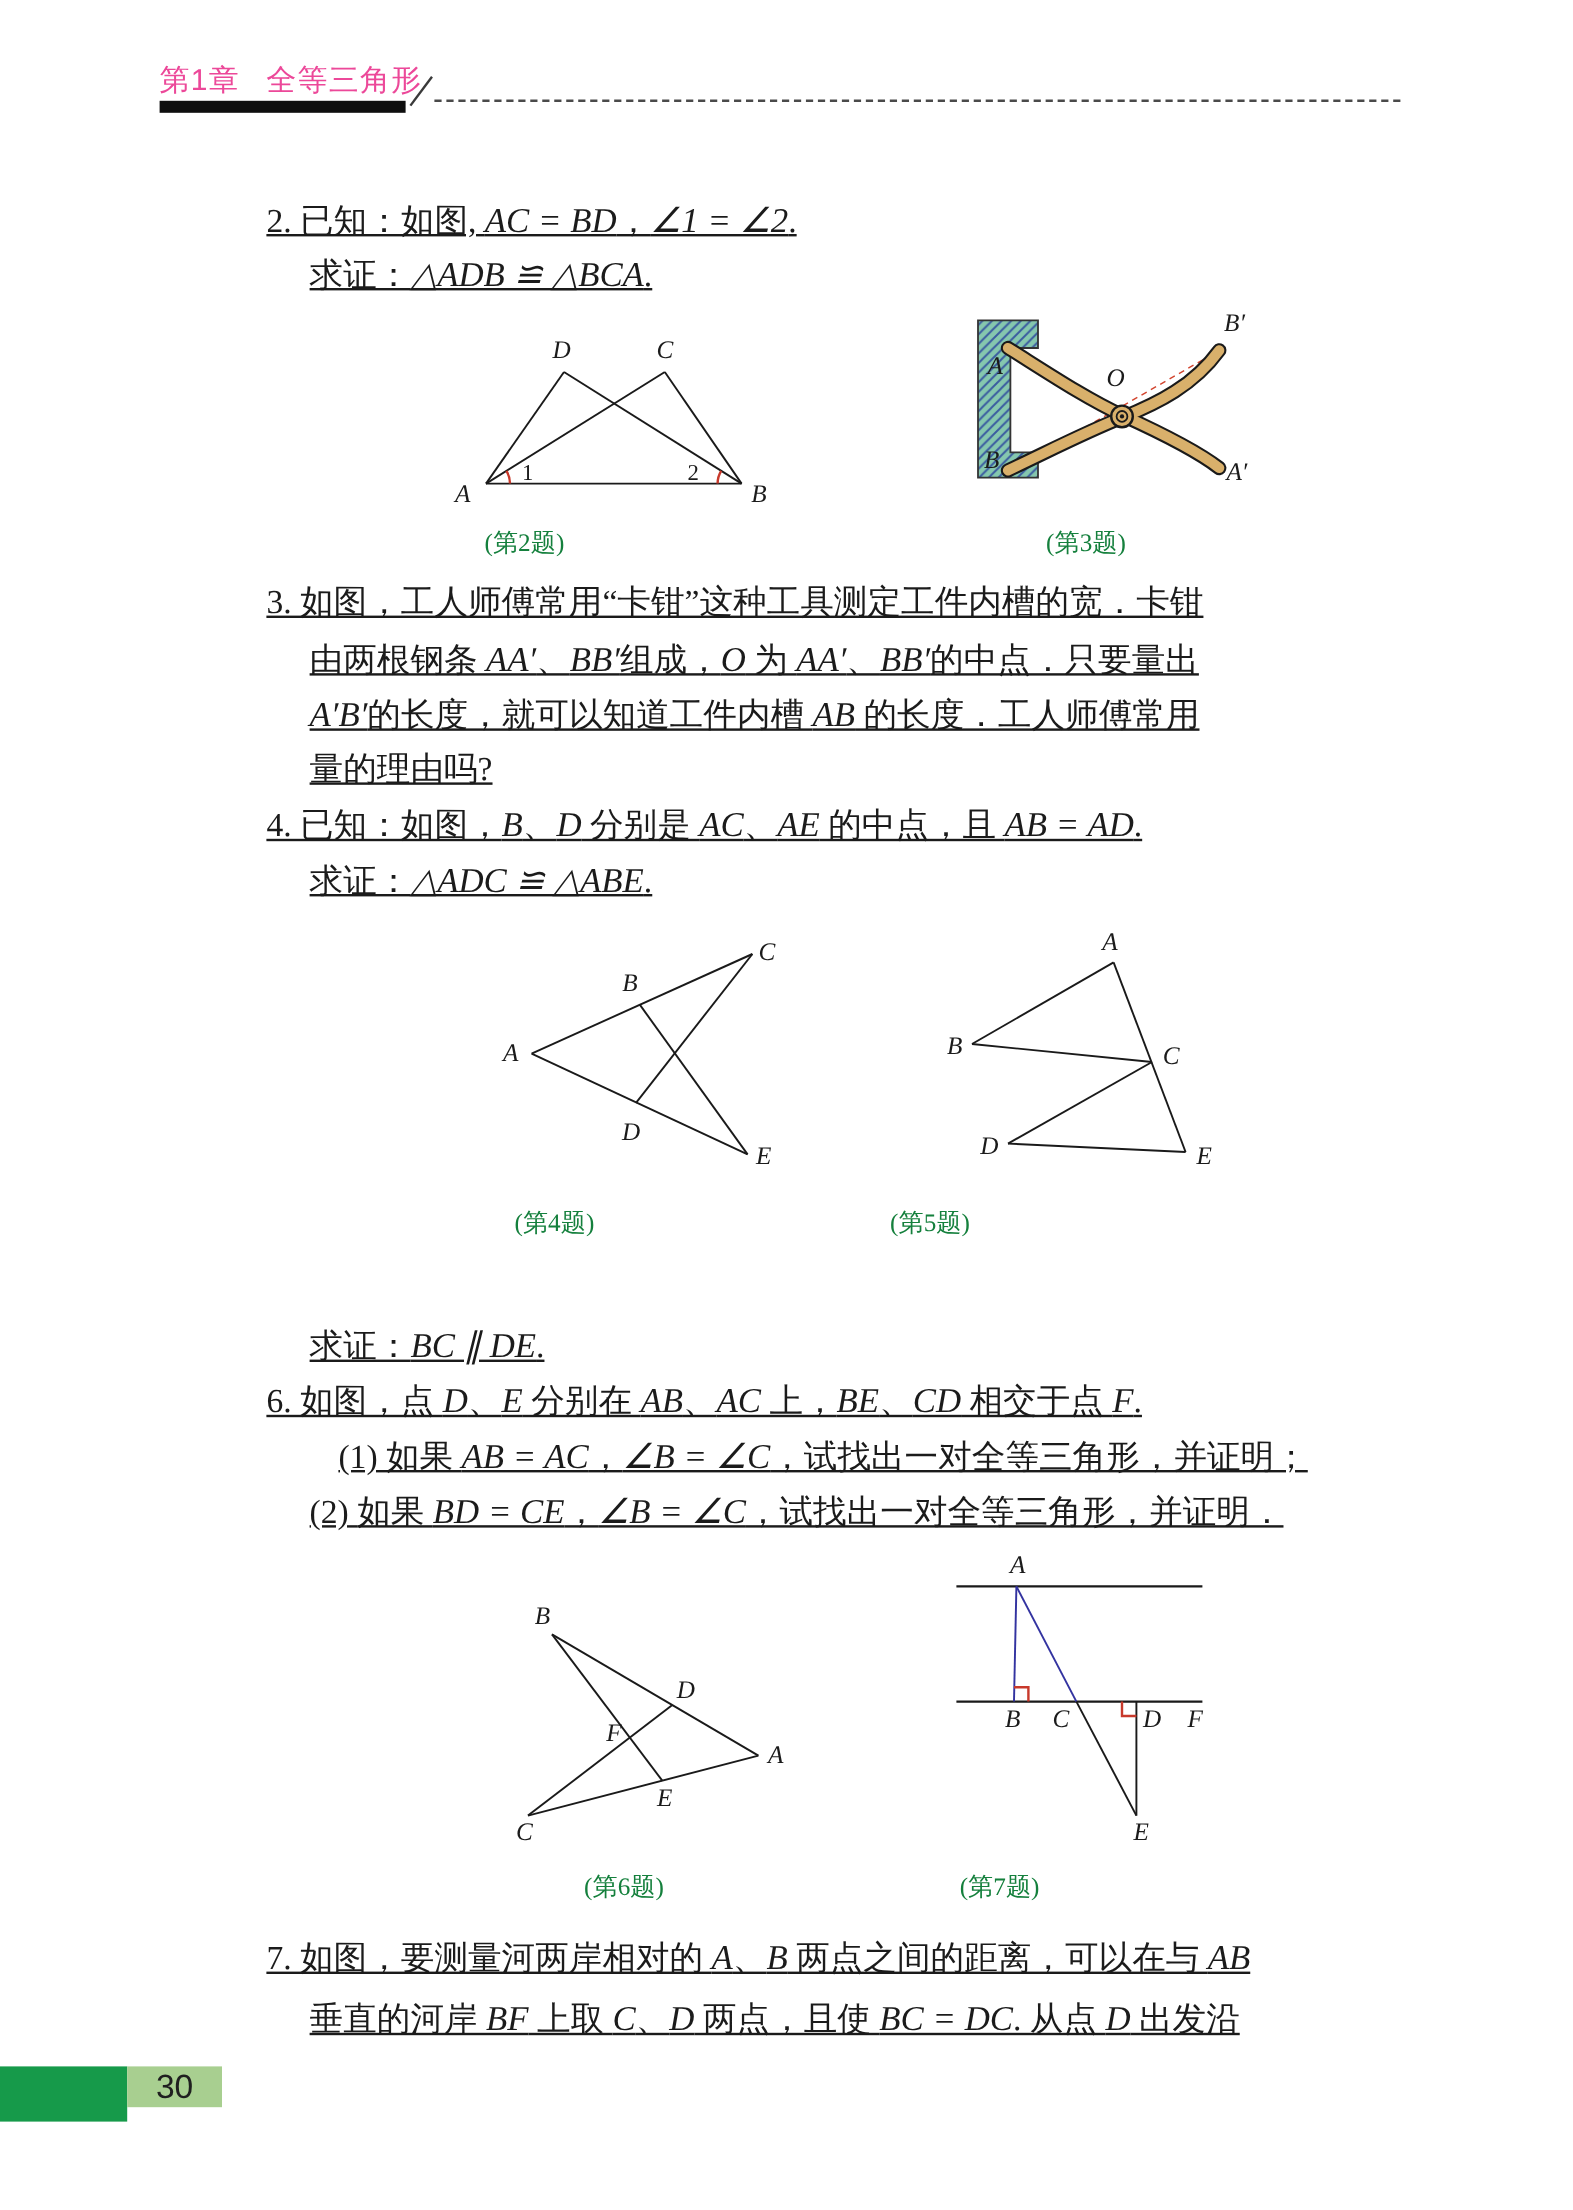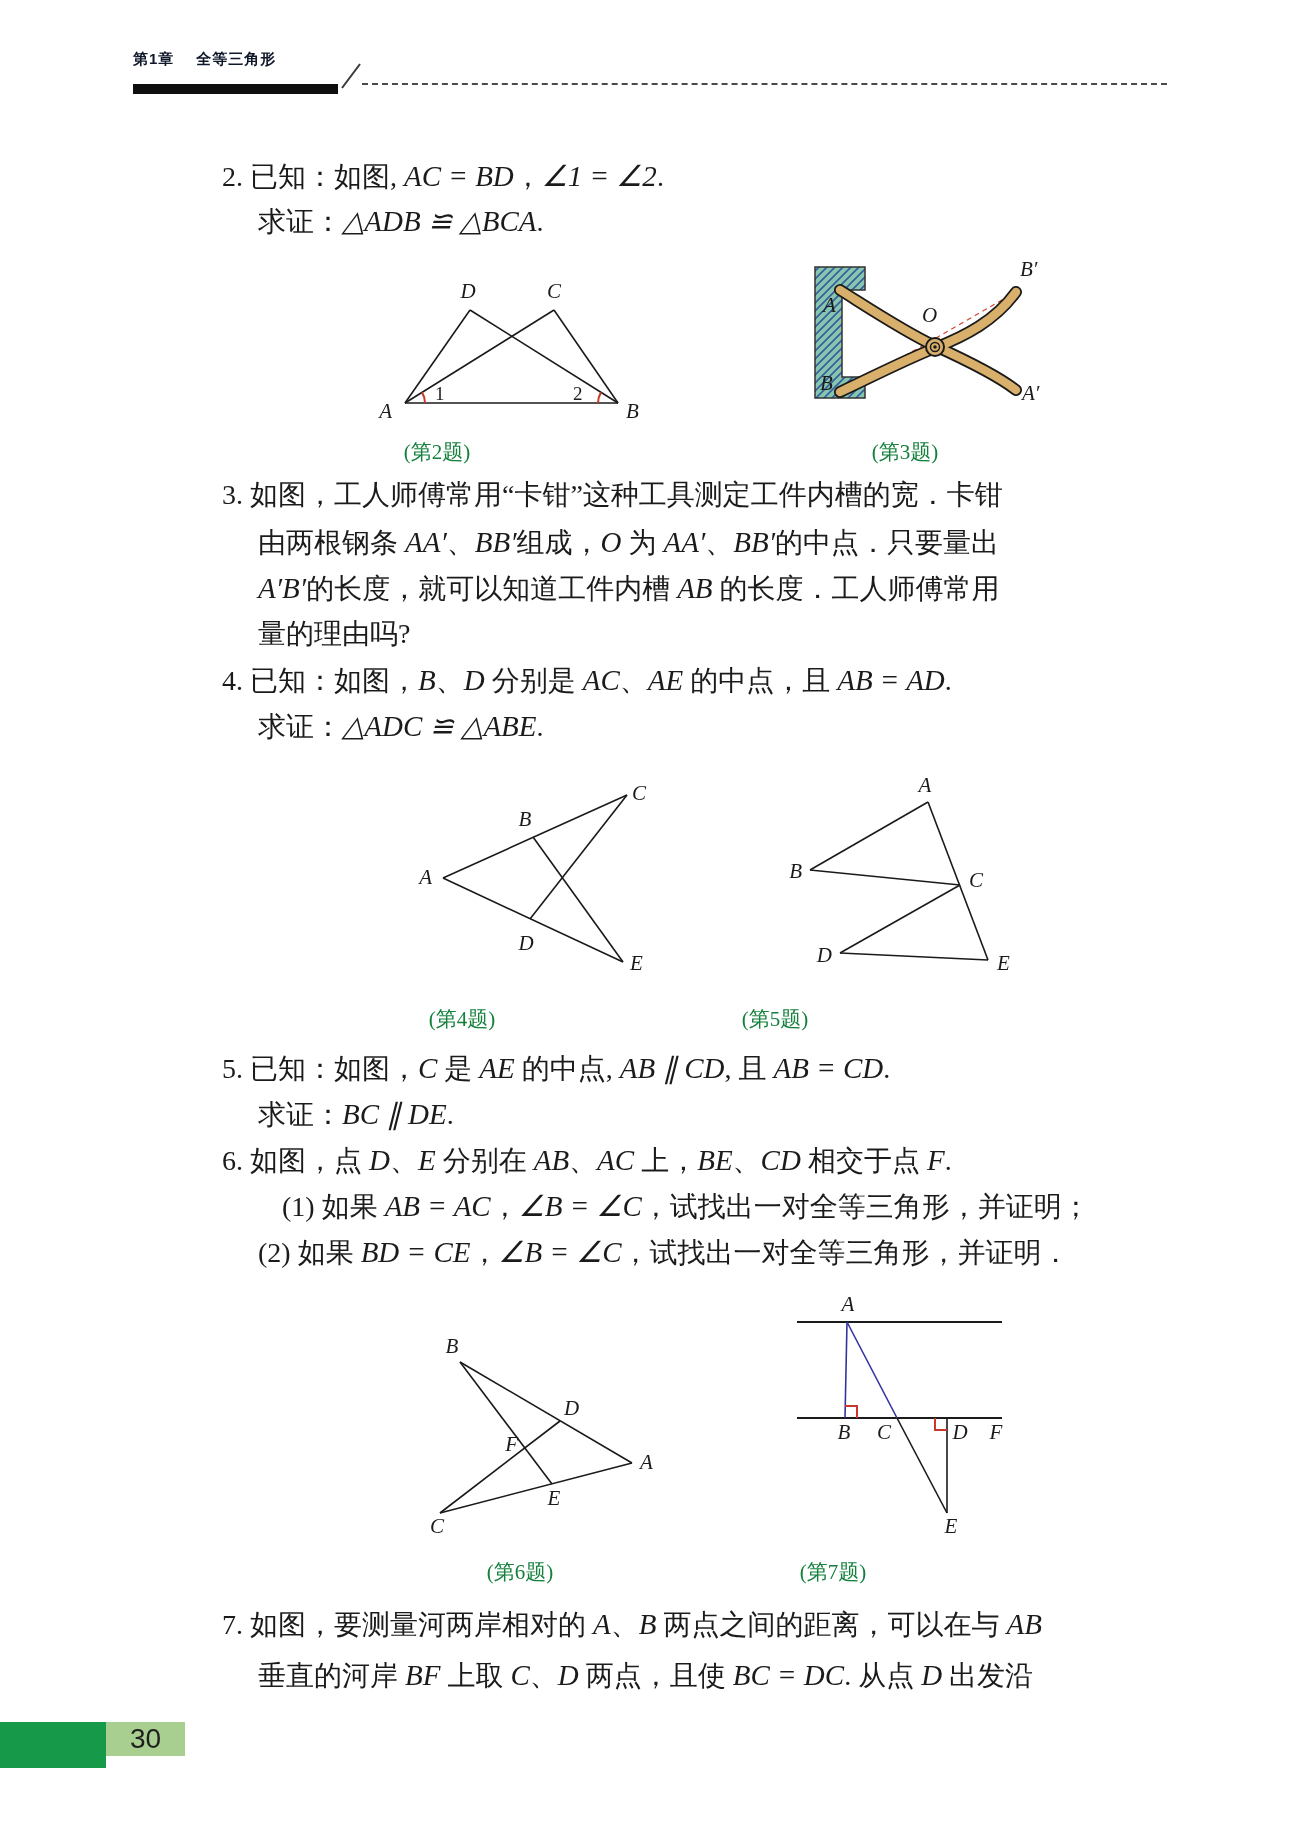--- a/index.html
+++ b/index.html
@@ -1,28 +1,28 @@
 <!DOCTYPE html>
 <html><head>
 <meta charset="utf-8">
 <style>
   html,body{margin:0;padding:0;background:#e8e8e8;}
   .page{position:relative;width:1311px;height:1842px;background:#ffffff;overflow:hidden;
         font-family:"Liberation Serif",serif;color:#1b1b1b;}
 
   
-  .chapter-head{position:absolute;left:133px;top:50px;font-size:15px;font-weight:700;
-                color:#0f172a;font-family:"Liberation Sans",sans-serif;letter-spacing:1px;white-space:nowrap;}
+  .chapter-head{position:absolute;left:133px;top:50px;font-size:25px;font-weight:400;
+                color:#ec4899;font-family:"Liberation Sans",sans-serif;letter-spacing:1px;white-space:nowrap;}
   .chapter-head .gap{display:inline-block;width:22px;}
   .head-bar{position:absolute;left:133px;top:84px;width:205px;height:10px;background:#0e0e0e;}
   .head-dash{position:absolute;left:362px;top:83px;width:805px;border-top:2px dashed #4a4a4a;}
   .head-slash{position:absolute;left:338px;top:60px;}
 
   
-  .line{position:absolute;white-space:nowrap;font-size:28px;line-height:40px;}
+  .line{position:absolute;white-space:nowrap;font-size:28px;line-height:56px;text-decoration:underline;}
   .seg-cjk{font-family:"Liberation Serif",serif;}
   .seg-math{font-family:"Liberation Serif",serif;font-style:italic;font-size:29px;}
   .seg-num{font-family:"Liberation Serif",serif;}
 
   
   .fig{position:absolute;}
   .caption{position:absolute;width:170px;text-align:center;font-size:21px;color:#15803d;}
   svg text.ptlabel{font-family:"Liberation Serif",serif;font-style:italic;font-size:21px;fill:#1b1b1b;}
   svg text.anglbl{font-family:"Liberation Serif",serif;font-size:19px;fill:#1b1b1b;}
   svg .geoline{stroke:#1a1a1a;stroke-width:1.6;fill:none;}
@@ -139,21 +139,20 @@
     <text class="ptlabel" x="155" y="22" text-anchor="middle">A</text>
     <text class="ptlabel" x="32" y="108" text-anchor="end">B</text>
     <text class="ptlabel" x="199" y="117">C</text>
     <text class="ptlabel" x="62" y="192" text-anchor="end">D</text>
     <text class="ptlabel" x="227" y="200">E</text>
   </svg>
 
   <div class="caption" style="left:377px;top:1005px;">(第4题)</div>
   <div class="caption" style="left:690px;top:1005px;">(第5题)</div>
 
-  <div class="line" style="left:222px;top:1048px;"><span class="seg-num">5. </span><span class="seg-cjk">已知：如图，</span><span class="seg-math">C</span><span class="seg-cjk"> 是 </span><span class="seg-math">AE</span><span class="seg-cjk"> 的中点, </span><span class="seg-math">AB ∥ CD</span><span class="seg-cjk">, 且 </span><span class="seg-math">AB = CD</span><span class="seg-num">.</span></div>
   <div class="line" style="left:258px;top:1094px;"><span class="seg-cjk">求证：</span><span class="seg-math">BC ∥ DE</span><span class="seg-num">.</span></div>
 
   <div class="line" style="left:222px;top:1140px;"><span class="seg-num">6. </span><span class="seg-cjk">如图，点 </span><span class="seg-math">D</span><span class="seg-cjk">、</span><span class="seg-math">E</span><span class="seg-cjk"> 分别在 </span><span class="seg-math">AB</span><span class="seg-cjk">、</span><span class="seg-math">AC</span><span class="seg-cjk"> 上，</span><span class="seg-math">BE</span><span class="seg-cjk">、</span><span class="seg-math">CD</span><span class="seg-cjk"> 相交于点 </span><span class="seg-math">F</span><span class="seg-num">.</span></div>
   <div class="line" style="left:258px;top:1186px;margin-left:24px;"><span class="seg-num">(1) </span><span class="seg-cjk">如果 </span><span class="seg-math">AB = AC</span><span class="seg-cjk">，</span><span class="seg-math">∠B = ∠C</span><span class="seg-cjk">，试找出一对全等三角形，并证明；</span></div>
   <div class="line" style="left:258px;top:1232px;text-align:center;"><span class="seg-num">(2) </span><span class="seg-cjk">如果 </span><span class="seg-math">BD = CE</span><span class="seg-cjk">，</span><span class="seg-math">∠B = ∠C</span><span class="seg-cjk">，试找出一对全等三角形，并证明．</span></div>
 
   <svg class="fig" style="left:390px;top:1335px;" width="300" height="210" viewBox="0 0 300 210">
     <g class="geoline">
       <line x1="70" y1="27" x2="242" y2="128"></line>
       <line x1="50" y1="178" x2="242" y2="128"></line>

